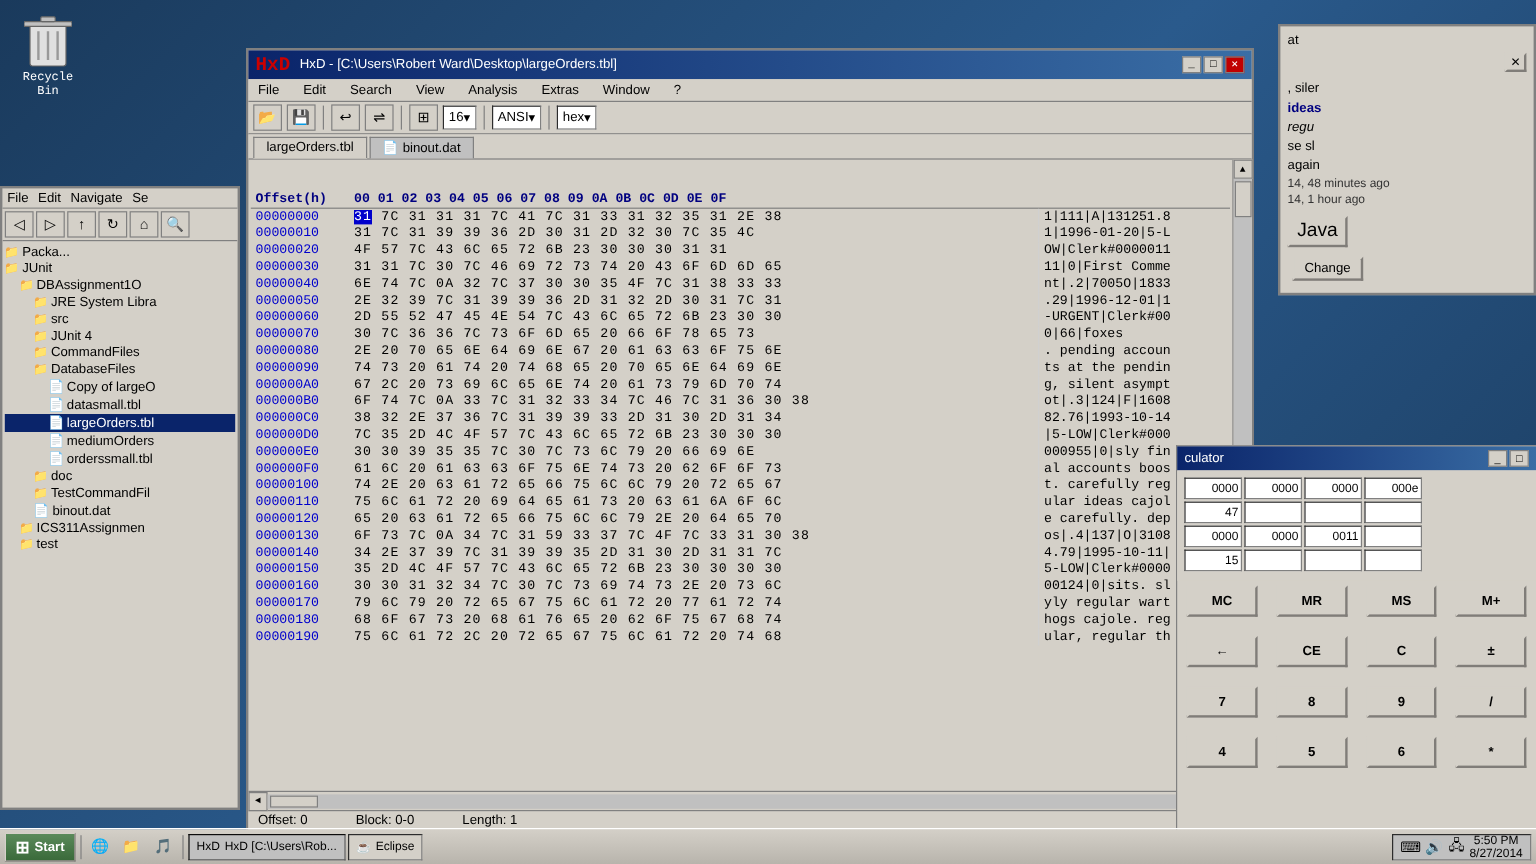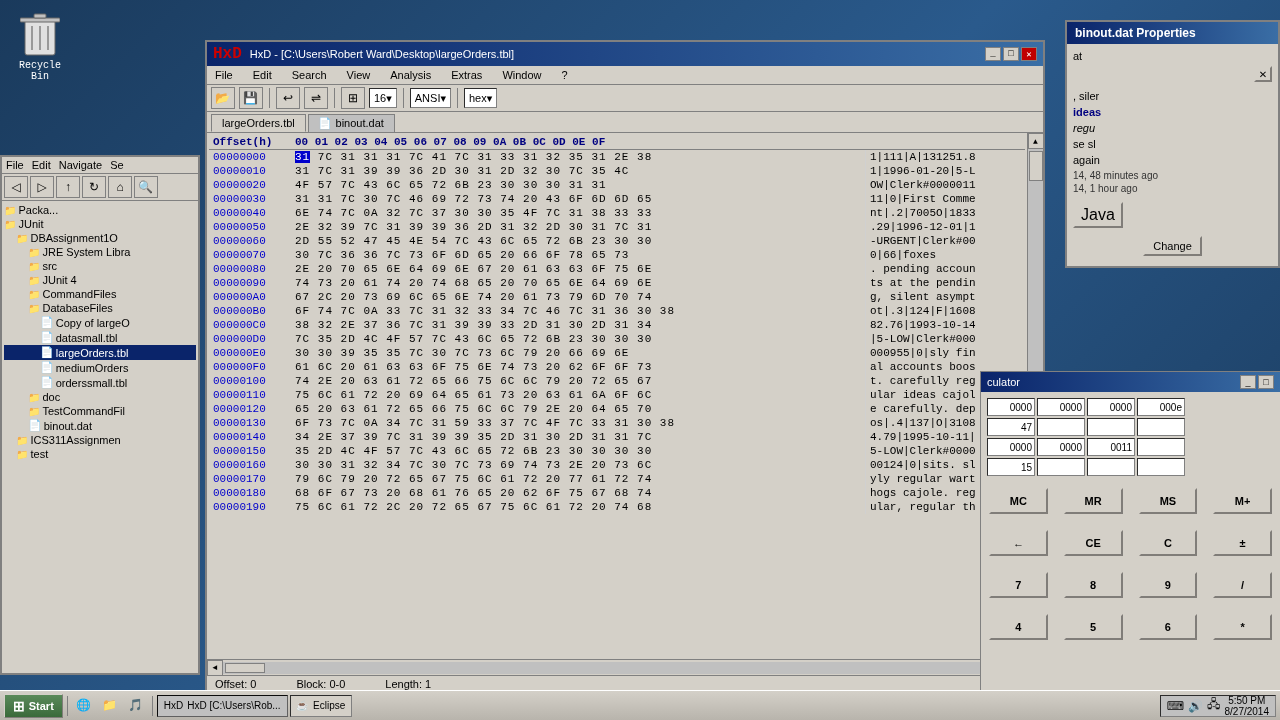--- a/index.html
+++ b/index.html
@@ -34,21 +34,21 @@
     .hxd-titlebar-btn.close { background: #c00000; color: white; }
     .hxd-menubar { background: #d4d0c8; padding: 2px 4px; display: flex; gap: 12px; font-size: 11px; border-bottom: 1px solid #808080; font-family: Arial, sans-serif; }
     .hxd-menubar span { cursor: pointer; padding: 1px 4px; }
     .hxd-toolbar { background: #d4d0c8; padding: 2px 4px; display: flex; align-items: center; gap: 4px; border-bottom: 1px solid #808080; font-family: Arial, sans-serif; }
     .toolbar-btn { width: 24px; height: 22px; background: #d4d0c8; border: 1px solid #808080; display: flex; align-items: center; justify-content: center; cursor: pointer; font-size: 12px; }
     .toolbar-sep { width: 1px; height: 20px; background: #808080; margin: 0 2px; }
     .toolbar-dropdown { height: 20px; background: white; border: 1px inset #808080; display: flex; align-items: center; padding: 0 4px; cursor: pointer; font-size: 11px; font-family: Arial, sans-serif; }
     .hxd-tabs { background: #d4d0c8; display: flex; padding: 2px 4px 0; border-bottom: 1px solid #808080; font-family: Arial, sans-serif; font-size: 11px; }
     .hxd-tab { padding: 2px 10px; border: 1px solid #808080; background: #c0c0c0; cursor: pointer; margin-right: 2px; border-bottom: none; }
     .hxd-tab.active { background: #d4d0c8; border-bottom: 1px solid #d4d0c8; }
-    .hex-area { flex: 1; overflow: auto; padding: 2px; }
+    .hex-area { flex: 1; overflow: auto; padding: 2px; margin-top: 24px; }
     .hex-header { display: flex; padding: 1px 4px; background: #d4d0c8; font-size: 11px; font-weight: bold; color: #000080; font-family: 'Courier New', monospace; border-bottom: 1px solid #808080; }
     .hex-row { display: flex; font-size: 11px; }
     .hex-offset { color: #0000cc; width: 82px; min-width: 82px; padding: 1px 4px; }
     .hex-bytes { flex: 1; padding: 1px 4px; color: #000000; letter-spacing: 1px; }
     .hex-bytes .selected-byte { background: #0000cc; color: white; }
     .hex-ascii { width: 160px; min-width: 160px; padding: 1px 4px; color: #000000; border-left: 1px solid #d0d0d0; }
     .hxd-statusbar { background: #d4d0c8; padding: 2px 8px; display: flex; gap: 40px; font-size: 11px; font-family: Arial, sans-serif; border-top: 1px solid #808080; }
     .scroll-bar-v { width: 16px; background: #d4d0c8; border-left: 1px solid #808080; display: flex; flex-direction: column; align-items: center; }
     .scroll-btn { width: 16px; height: 16px; background: #d4d0c8; border: 1px solid #808080; display: flex; align-items: center; justify-content: center; font-size: 8px; cursor: pointer; }
     .scroll-track { flex: 1; background: #c0c0c0; width: 100%; position: relative; }
@@ -400,23 +400,20 @@
     </div>
     <div class="hxd-statusbar">
       <span>Offset: 0</span>
       <span>Block: 0-0</span>
       <span>Length: 1</span>
       <span style="margin-left:auto;">Overwrite</span>
     </div>
   </div>
 
   <div style="position:absolute; top:20px; right:0; width:215px; background:#d4d0c8; border:2px solid #808080; font-family:Arial,sans-serif; font-size:11px;">
-    <div style="background:linear-gradient(to right,#0a246a,#3a6ea5); color:white; padding:4px 8px; font-size:12px; font-weight:bold; display:flex; justify-content:space-between;">
-      <span>binout.dat Properties</span>
-    </div>
     <div style="padding:6px;">
       <div style="margin-bottom:4px;">
         <span>at</span>
       </div>
       <div style="display:flex; justify-content:flex-end; margin-bottom:8px;">
         <div style="width:18px; height:16px; background:#d4d0c8; border:2px outset #d4d0c8; display:flex; align-items:center; justify-content:center; cursor:pointer; font-size:10px;">✕</div>
       </div>
       <div style="margin-bottom:4px;">
         <span>, siler</span>
       </div>
@@ -434,21 +431,21 @@
       </div>
       <div style="margin-bottom:2px; font-size:10px; color:#333;">
         <span>14, 48 minutes ago</span>
       </div>
       <div style="font-size:10px; color:#333;">
         <span>14, 1 hour ago</span>
       </div>
       <div style="margin-top:8px; display:flex; align-items:center; gap:4px;">
         <div style="background:#d4d0c8; border:2px outset #d4d0c8; padding:2px 6px; font-size:16px; cursor:pointer;">Java</div>
       </div>
-      <div style="margin-top:4px; display:flex; justify-content:center;">
+      <div style="margin-top:4px; display:flex; justify-content:flex-start;">
         <div class="change-btn">Change</div>
       </div>
     </div>
   </div>
 
   <div class="calc-panel">
     <div class="calc-titlebar">
       <span>culator</span>
       <div style="display:flex; gap:2px;">
         <div class="calc-btn-small">_</div>

